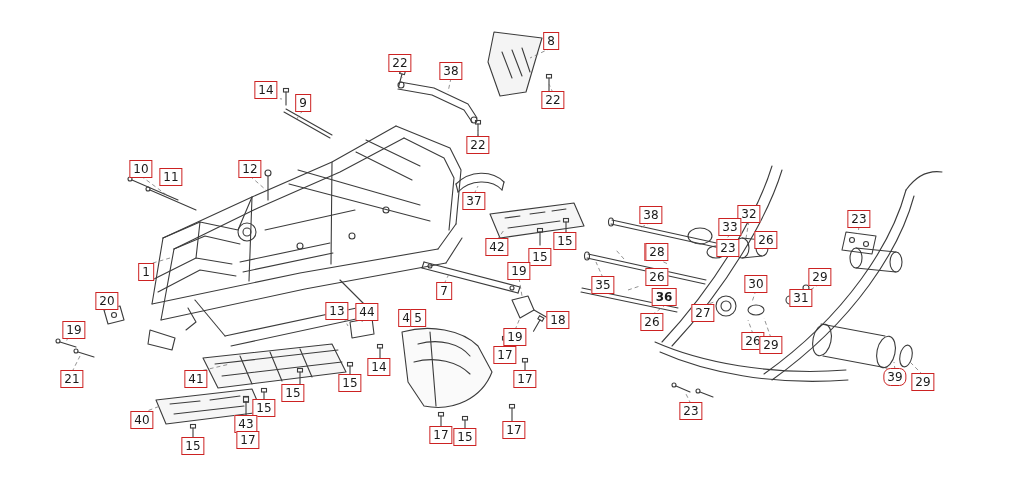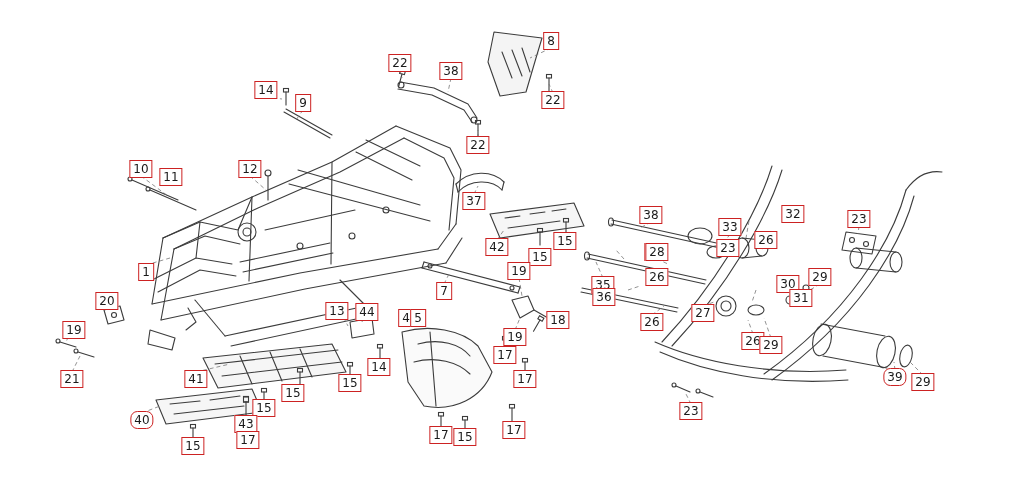--- a/index.html
+++ b/index.html
@@ -250,38 +250,38 @@
       <div class="callout" style="left: 451px; top: 71px; --callout-border: #cc2222; --callout-text: #1a1a1a;">38</div>
       <div class="callout" style="left: 266px; top: 90px; --callout-border: #cc2222; --callout-text: #1a1a1a;">14</div>
       <div class="callout" style="left: 303px; top: 103px; --callout-border: #cc2222; --callout-text: #1a1a1a;">9</div>
       <div class="callout" style="left: 553px; top: 100px; --callout-border: #cc2222; --callout-text: #1a1a1a;">22</div>
       <div class="callout" style="left: 478px; top: 145px; --callout-border: #cc2222; --callout-text: #1a1a1a;">22</div>
       <div class="callout" style="left: 141px; top: 169px; --callout-border: #cc2222; --callout-text: #1a1a1a;">10</div>
       <div class="callout" style="left: 171px; top: 177px; --callout-border: #cc2222; --callout-text: #1a1a1a;">11</div>
       <div class="callout" style="left: 250px; top: 169px; --callout-border: #cc2222; --callout-text: #1a1a1a;">12</div>
       <div class="callout" style="left: 474px; top: 201px; --callout-border: #cc2222; --callout-text: #1a1a1a;">37</div>
       <div class="callout" style="left: 651px; top: 215px; --callout-border: #cc2222; --callout-text: #1a1a1a;">38</div>
-      <div class="callout" style="left: 749px; top: 214px; margin-left: 44px; --callout-border: #cc2222; --callout-text: #1a1a1a;">32</div>
+      <div class="callout" style="left: 749px; top: 214px; --callout-border: #cc2222; --callout-text: #1a1a1a;">32</div>
       <div class="callout" style="left: 859px; top: 219px; --callout-border: #cc2222; --callout-text: #1a1a1a;">23</div>
       <div class="callout" style="left: 730px; top: 227px; --callout-border: #cc2222; --callout-text: #1a1a1a;">33</div>
       <div class="callout" style="left: 766px; top: 240px; --callout-border: #cc2222; --callout-text: #1a1a1a;">26</div>
       <div class="callout" style="left: 497px; top: 247px; --callout-border: #cc2222; --callout-text: #1a1a1a;">42</div>
       <div class="callout" style="left: 565px; top: 241px; --callout-border: #cc2222; --callout-text: #1a1a1a;">15</div>
       <div class="callout" style="left: 540px; top: 257px; --callout-border: #cc2222; --callout-text: #1a1a1a;">15</div>
       <div class="callout" style="left: 656px; top: 252px; --callout-border: #cc2222; --callout-text: #1a1a1a;">34</div>
       <div class="callout" style="left: 657px; top: 252px; --callout-border: #cc2222; --callout-text: #1a1a1a;">28</div>
       <div class="callout" style="left: 728px; top: 248px; --callout-border: #cc2222; --callout-text: #1a1a1a;">23</div>
       <div class="callout" style="left: 146px; top: 272px; --callout-border: #cc2222; --callout-text: #1a1a1a;">1</div>
       <div class="callout" style="left: 519px; top: 271px; --callout-border: #cc2222; --callout-text: #1a1a1a;">19</div>
       <div class="callout" style="left: 820px; top: 277px; --callout-border: #cc2222; --callout-text: #1a1a1a;">29</div>
       <div class="callout" style="left: 657px; top: 277px; --callout-border: #cc2222; --callout-text: #1a1a1a;">26</div>
       <div class="callout" style="left: 603px; top: 285px; --callout-border: #cc2222; --callout-text: #1a1a1a;">35</div>
-      <div class="callout" style="left: 756px; top: 284px; margin-left: 32px; --callout-border: #cc2222; --callout-text: #1a1a1a;">30</div>
+      <div class="callout" style="left: 756px; top: 284px; --callout-border: #cc2222; --callout-text: #1a1a1a;">30</div>
       <div class="callout" style="left: 444px; top: 291px; --callout-border: #cc2222; --callout-text: #1a1a1a;">7</div>
-      <div class="callout" style="left: 604px; top: 297px; --callout-border: #cc2222; --callout-text: #1a1a1a;">36</div>
+      <div class="callout" style="left: 664px; top: 297px; font-weight: bold; --callout-border: #cc2222; --callout-text: #1a1a1a;">36</div>
       <div class="callout" style="left: 801px; top: 298px; --callout-border: #cc2222; --callout-text: #1a1a1a;">31</div>
       <div class="callout" style="left: 107px; top: 301px; --callout-border: #cc2222; --callout-text: #1a1a1a;">20</div>
       <div class="callout" style="left: 367px; top: 300px; margin-top: 12px; --callout-border: #cc2222; --callout-text: #1a1a1a;">44</div>
       <div class="callout" style="left: 337px; top: 311px; --callout-border: #cc2222; --callout-text: #1a1a1a;">13</div>
       <div class="callout" style="left: 703px; top: 313px; --callout-border: #cc2222; --callout-text: #1a1a1a;">27</div>
       <div class="callout" style="left: 406px; top: 318px; --callout-border: #cc2222; --callout-text: #1a1a1a;">4</div>
       <div class="callout" style="left: 418px; top: 318px; --callout-border: #cc2222; --callout-text: #1a1a1a;">5</div>
       <div class="callout" style="left: 558px; top: 320px; --callout-border: #cc2222; --callout-text: #1a1a1a;">18</div>
       <div class="callout" style="left: 652px; top: 322px; --callout-border: #cc2222; --callout-text: #1a1a1a;">26</div>
       <div class="callout" style="left: 74px; top: 330px; --callout-border: #cc2222; --callout-text: #1a1a1a;">19</div>
@@ -292,21 +292,21 @@
       <div class="callout" style="left: 379px; top: 367px; --callout-border: #cc2222; --callout-text: #1a1a1a;">14</div>
       <div class="callout" style="left: 196px; top: 379px; --callout-border: #cc2222; --callout-text: #1a1a1a;">41</div>
       <div class="callout" style="left: 72px; top: 379px; --callout-border: #cc2222; --callout-text: #1a1a1a;">21</div>
       <div class="callout" style="left: 525px; top: 379px; --callout-border: #cc2222; --callout-text: #1a1a1a;">17</div>
       <div class="callout" style="left: 350px; top: 383px; --callout-border: #cc2222; --callout-text: #1a1a1a;">15</div>
       <div class="callout" style="left: 895px; top: 377px; border-radius: 7px; --callout-border: #cc2222; --callout-text: #1a1a1a;">39</div>
       <div class="callout" style="left: 923px; top: 382px; --callout-border: #cc2222; --callout-text: #1a1a1a;">29</div>
       <div class="callout" style="left: 293px; top: 393px; --callout-border: #cc2222; --callout-text: #1a1a1a;">15</div>
       <div class="callout" style="left: 264px; top: 408px; --callout-border: #cc2222; --callout-text: #1a1a1a;">15</div>
       <div class="callout" style="left: 691px; top: 411px; --callout-border: #cc2222; --callout-text: #1a1a1a;">23</div>
-      <div class="callout" style="left: 142px; top: 420px; border-radius: 7px; --callout-border: #cc2222; --callout-text: #1a1a1a;">40</div>
+      <div class="callout" style="left: 142px; top: 420px; --callout-border: #cc2222; --callout-text: #1a1a1a;">40</div>
       <div class="callout" style="left: 246px; top: 424px; --callout-border: #cc2222; --callout-text: #1a1a1a;">43</div>
       <div class="callout" style="left: 514px; top: 430px; --callout-border: #cc2222; --callout-text: #1a1a1a;">17</div>
       <div class="callout" style="left: 441px; top: 435px; --callout-border: #cc2222; --callout-text: #1a1a1a;">17</div>
       <div class="callout" style="left: 465px; top: 437px; --callout-border: #cc2222; --callout-text: #1a1a1a;">15</div>
       <div class="callout" style="left: 248px; top: 440px; --callout-border: #cc2222; --callout-text: #1a1a1a;">17</div>
       <div class="callout" style="left: 193px; top: 446px; --callout-border: #cc2222; --callout-text: #1a1a1a;">15</div>
     </div>
 
 </div>
 

